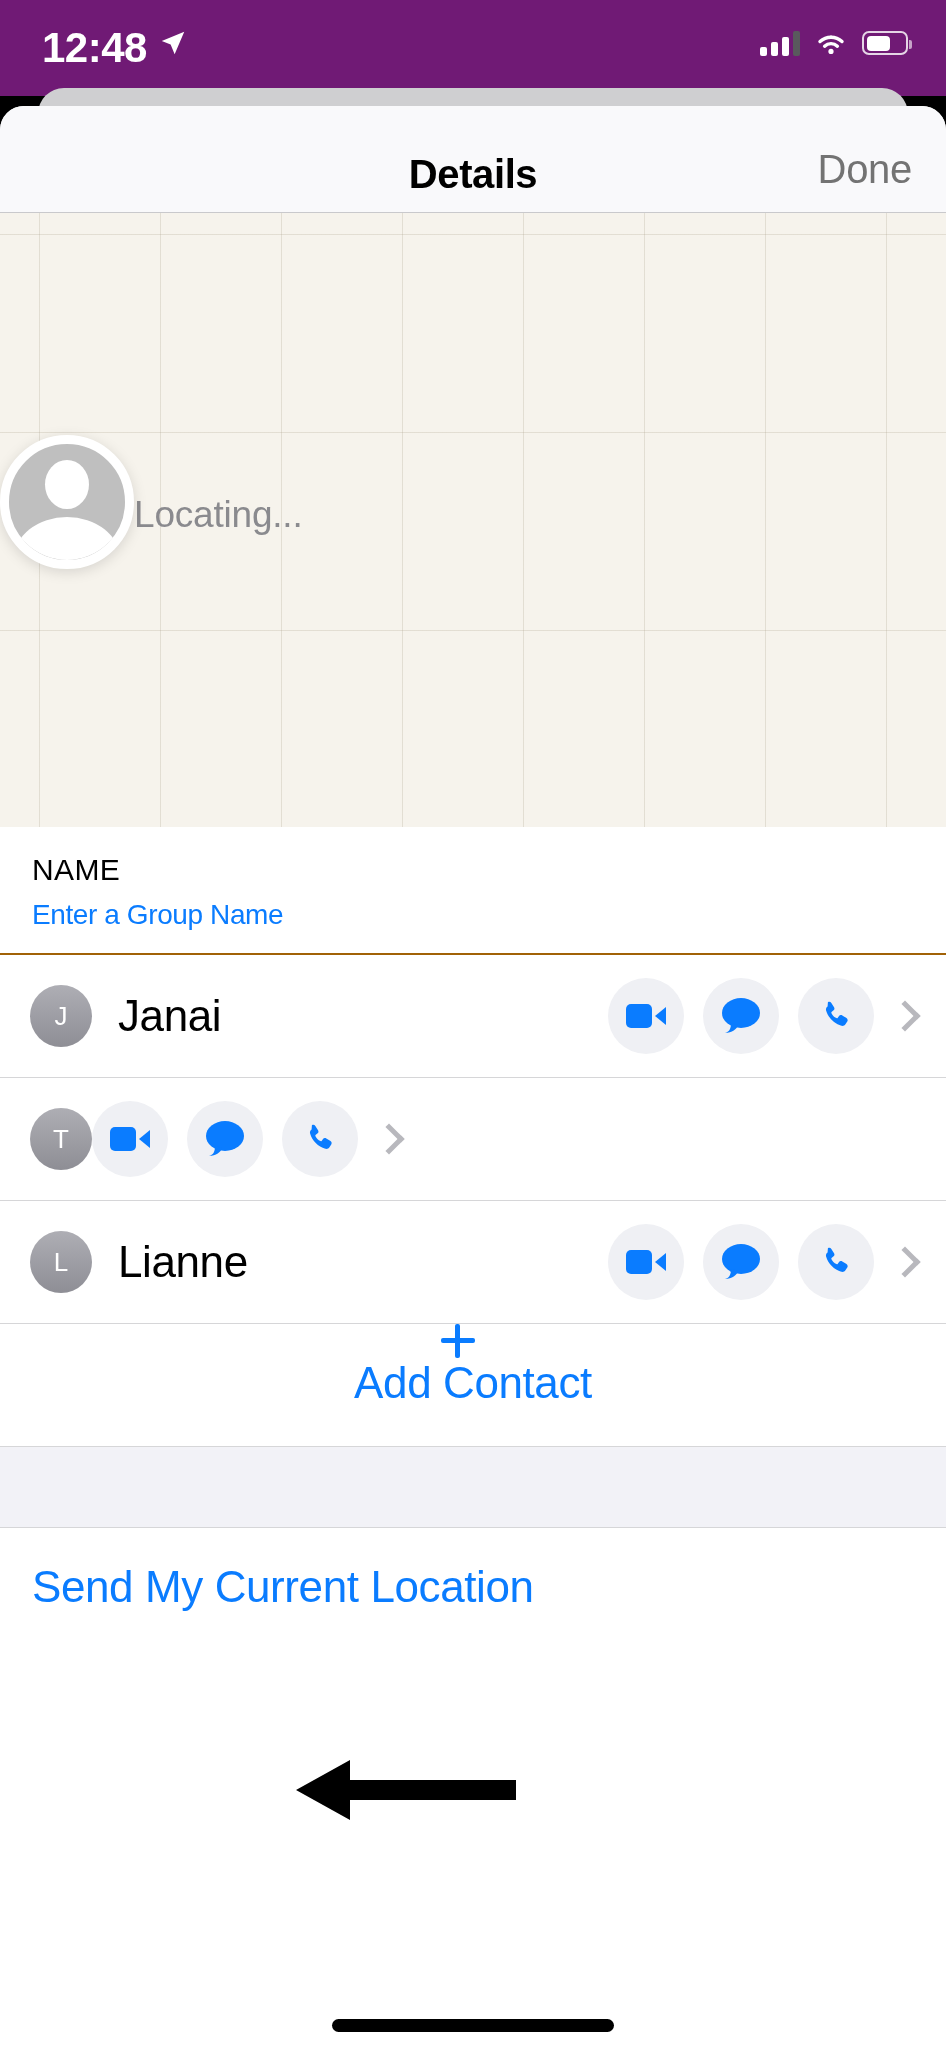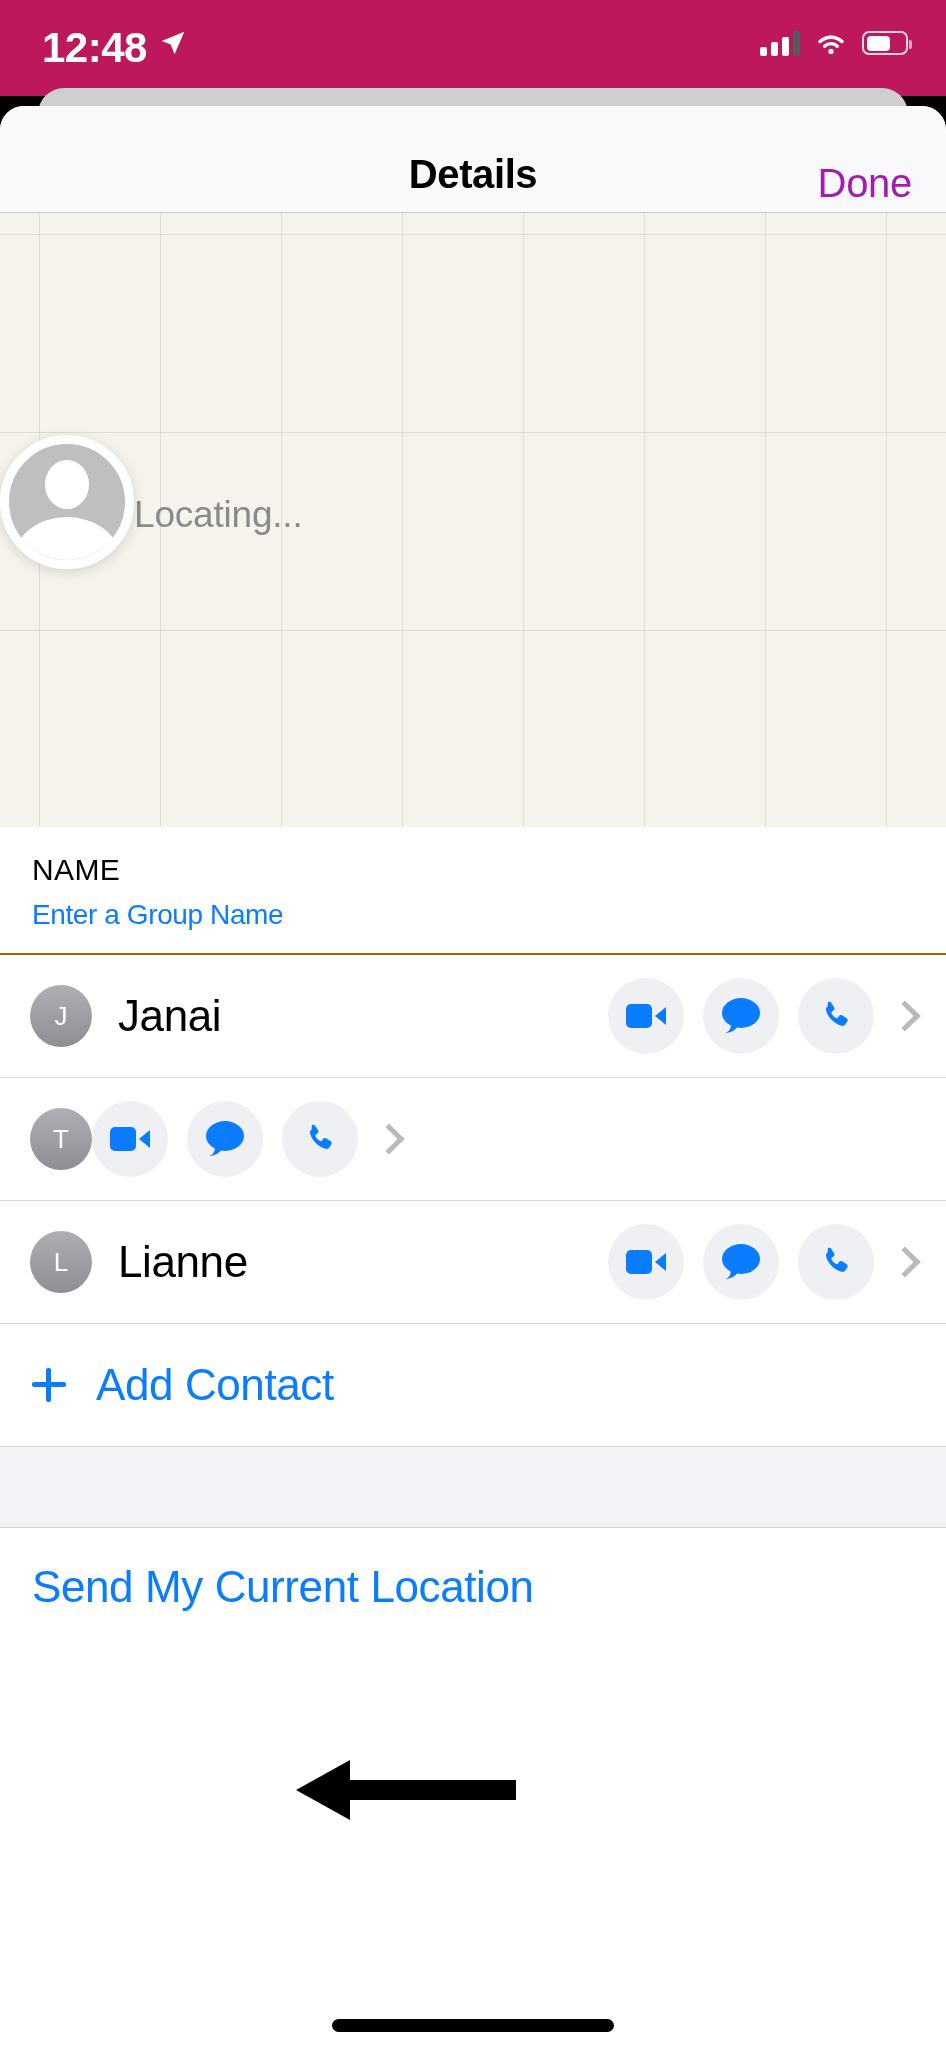--- a/index.html
+++ b/index.html
@@ -7,21 +7,21 @@
     width:946px; height:2048px;
     background:#000;
     font-family:"Liberation Sans", sans-serif;
     overflow:hidden;
   }
   #screen { position:relative; width:946px; height:2048px; background:#000; }
 
   
   .statusbar {
     position:absolute; top:0; left:0; width:946px; height:96px;
-    background:#be185d; color:#fff;
+    background:#701a75; color:#fff;
   }
   .sb-time {
     position:absolute; left:42px; top:25px;
     font-size:42px; font-weight:600; letter-spacing:-0.5px;
     line-height:46px; color:#fff;
   }
   .sb-loc-arrow { position:absolute; left:158px; top:28px; }
   .sb-right { position:absolute; right:38px; top:30px; display:flex; align-items:center; gap:14px; }
   .bars { display:flex; align-items:flex-end; gap:4px; height:26px; }
   .bars i { display:block; width:7px; background:#fff; border-radius:2px; }
@@ -51,22 +51,22 @@
   
   .navbar {
     position:relative; height:107px; width:100%;
     background:#f9f9fb; border-bottom:1px solid #c9c9cc;
   }
   .nav-title {
     position:absolute; left:0; right:0; top:46px; text-align:center;
     font-size:40px; font-weight:700; color:#000; letter-spacing:-0.4px;
   }
   .nav-done {
-    position:absolute; right:34px; top:55px;
-    font-size:40px; font-weight:400; color:#a21caf; letter-spacing:-0.3px;
+    position:absolute; right:34px; top:41px;
+    font-size:40px; font-weight:400; color:#737373; letter-spacing:-0.3px;
   }
 
   
   .map {
     position:relative; width:100%; height:614px; background:#f6f3ec;
     background-image:
       linear-gradient(to right, rgba(180,172,152,.30) 1px, transparent 1px),
       linear-gradient(to bottom, rgba(180,172,152,.30) 1px, transparent 1px);
     background-size:121px 198px;
     background-position:39px 21px;
@@ -123,20 +123,21 @@
   }
   .chev {
     margin-left:20px; width:22px; height:22px;
     border-right:5px solid #b8b8bd; border-top:5px solid #b8b8bd;
     transform:rotate(45deg);
   }
 
   .add-row {
     display:flex; align-items:center; height:122px; padding:0 32px;
     background:#fff;
+    flex-direction:column;
   }
   .plus {
     position:relative; width:34px; height:34px; flex:0 0 34px; margin-right:30px;
   }
   .plus:before, .plus:after {
     content:""; position:absolute; background:#0a7cff; border-radius:2px;
   }
   .plus:before { left:0; top:14px; width:34px; height:5px; }
   .plus:after  { top:0; left:14px; height:34px; width:5px; }
   .add-label { font-size:44px; color:#0a7cff; letter-spacing:-0.4px; }

